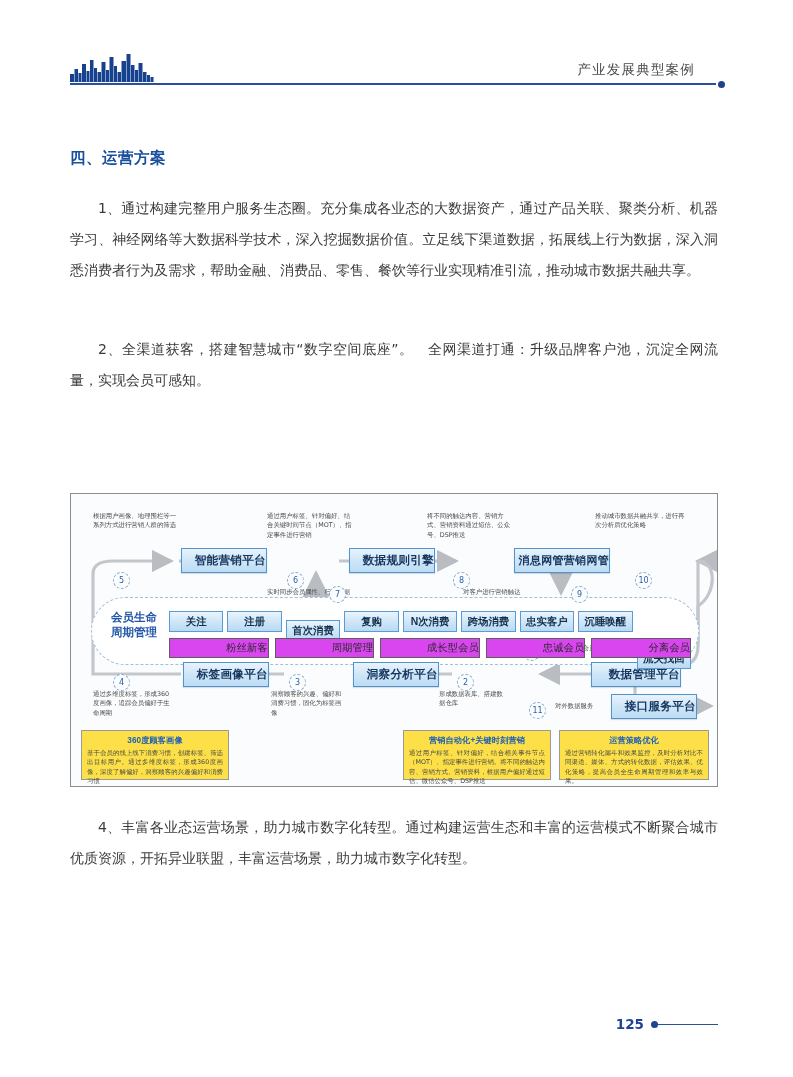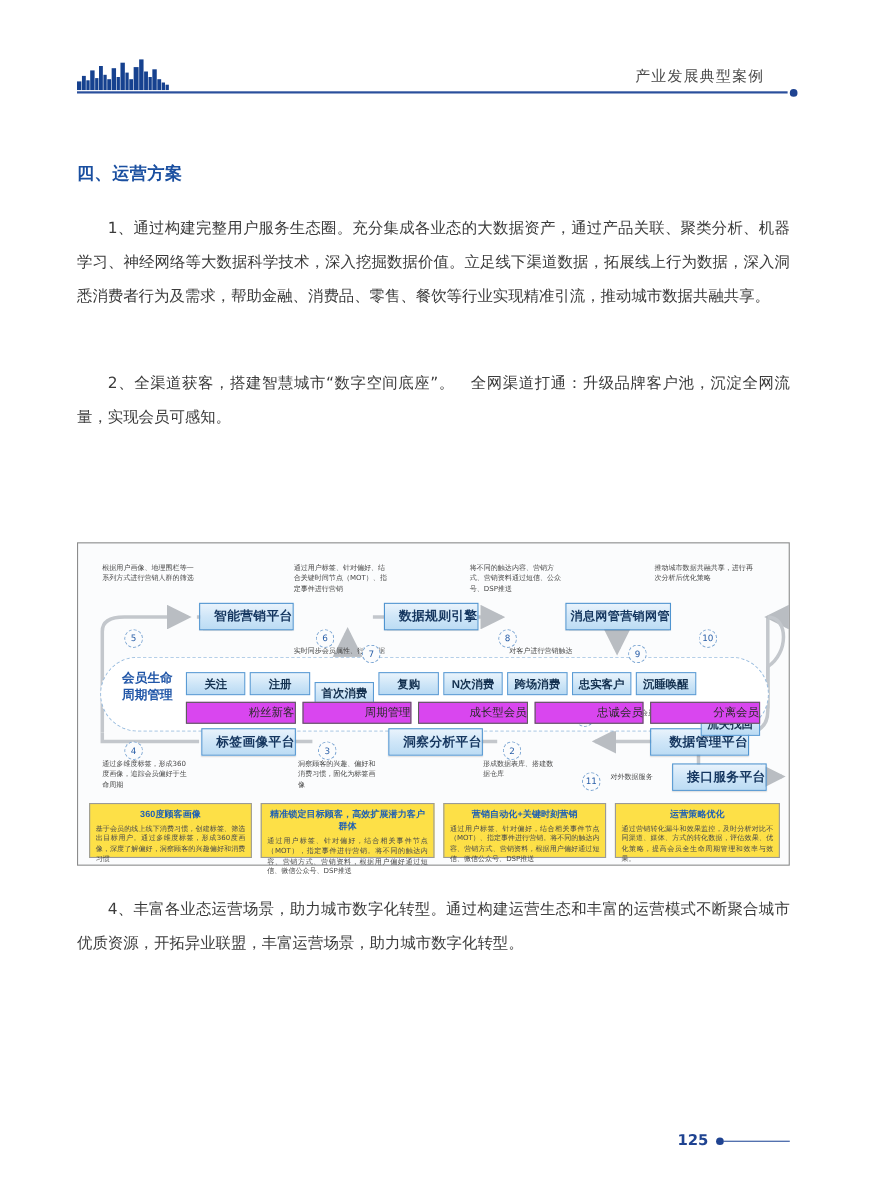--- a/index.html
+++ b/index.html
@@ -102,21 +102,21 @@
   .card-h{
     text-align:center;color:#2061b4;font-weight:bold;font-size:8.2px;
     margin-bottom:3px;letter-spacing:.1px;
   }
   .card-b{
     font-size:6.4px;line-height:9.3px;color:#4a4a4a;text-align:justify;
     font-family:"DejaVu Sans","Liberation Sans",sans-serif;
   }
 
   
-  .footer{position:absolute;left:70px;bottom:34px;width:648px;height:12px;}
+  .footer{position:absolute;left:70px;bottom:47px;width:648px;height:12px;}
   .f-rule{position:absolute;right:0;top:5.5px;width:60px;height:1.6px;background:#2a4f9c;}
   .f-dot{position:absolute;right:60px;top:2.6px;width:7px;height:7px;border-radius:50%;background:#1f4391;}
   .f-num{
     position:absolute;right:74px;top:-2px;font-size:13.5px;font-weight:bold;color:#1f4391;
     font-family:"DejaVu Sans","Liberation Sans",sans-serif;
   }
 </style>
 </head>
 <body>
 
@@ -256,24 +256,20 @@
       <div class="step" style="left:452px;top:150px;">1</div>
       <div class="step" style="left:42px;top:180px;">4</div>
       <div class="step" style="left:218px;top:180px;">3</div>
       <div class="step" style="left:386px;top:180px;">2</div>
       <div class="step" style="left:458px;top:208px;">11</div>
 
       <div class="card" style="left:10px;width:148px;">
         <div class="card-h">360度顾客画像</div>
         <div class="card-b">基于会员的线上线下消费习惯，创建标签、筛选出目标用户。通过多维度标签，形成360度画像，深度了解偏好，洞察顾客的兴趣偏好和消费习惯</div>
       </div>
-      <div class="card" style="left:166px;width:158px;">
-        <div class="card-h">精准锁定目标顾客，高效扩展潜力客户群体</div>
-        <div class="card-b">通过用户标签、针对偏好，结合相关事件节点（MOT），指定事件进行营销。将不同的触达内容、营销方式、营销资料，根据用户偏好通过短信、微信公众号、DSP推送</div>
-      </div>
       <div class="card" style="left:332px;width:148px;">
         <div class="card-h">营销自动化+关键时刻营销</div>
         <div class="card-b">通过用户标签、针对偏好，结合相关事件节点（MOT）、指定事件进行营销。将不同的触达内容、营销方式、营销资料，根据用户偏好通过短信、微信公众号、DSP推送</div>
       </div>
       <div class="card" style="left:488px;width:150px;">
         <div class="card-h">运营策略优化</div>
         <div class="card-b">通过营销转化漏斗和效果监控，及时分析对比不同渠道、媒体、方式的转化数据，评估效果、优化策略，提高会员全生命周期管理和效率与效果。</div>
       </div>
 
     <div class="stage" style="left: 98px; top: 117px; width: 54.4444px;">

